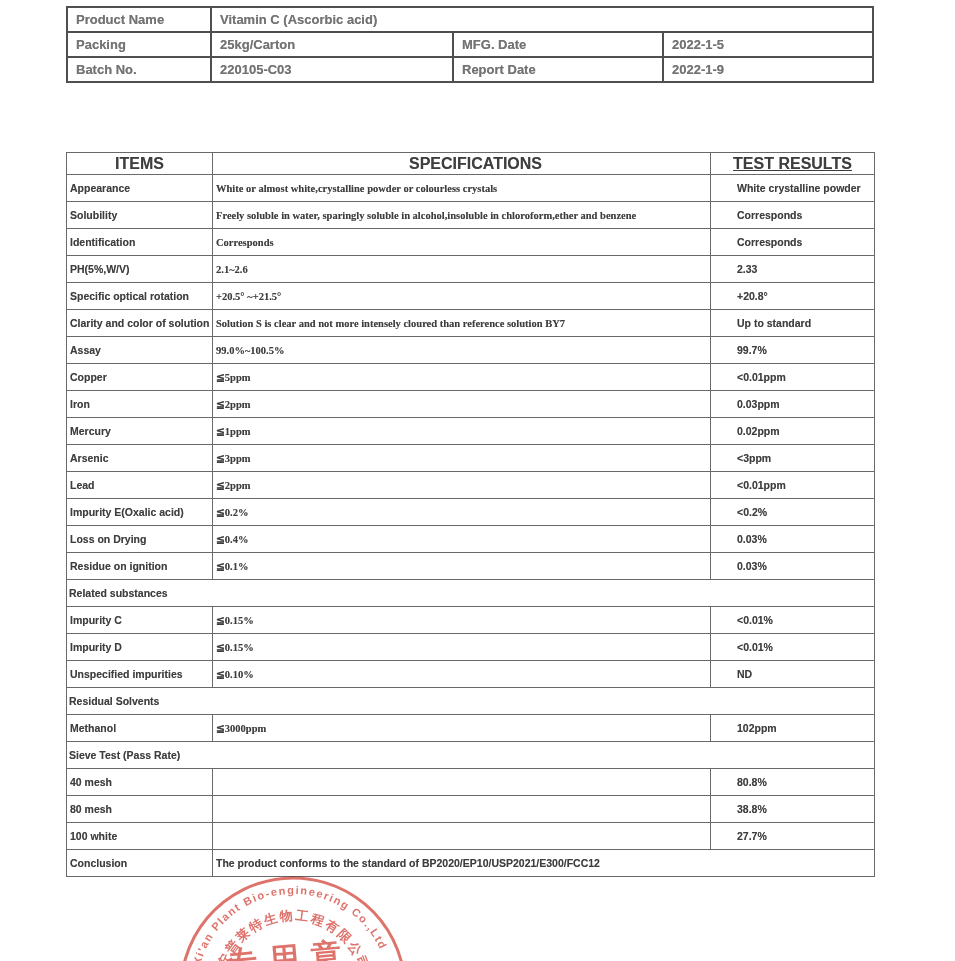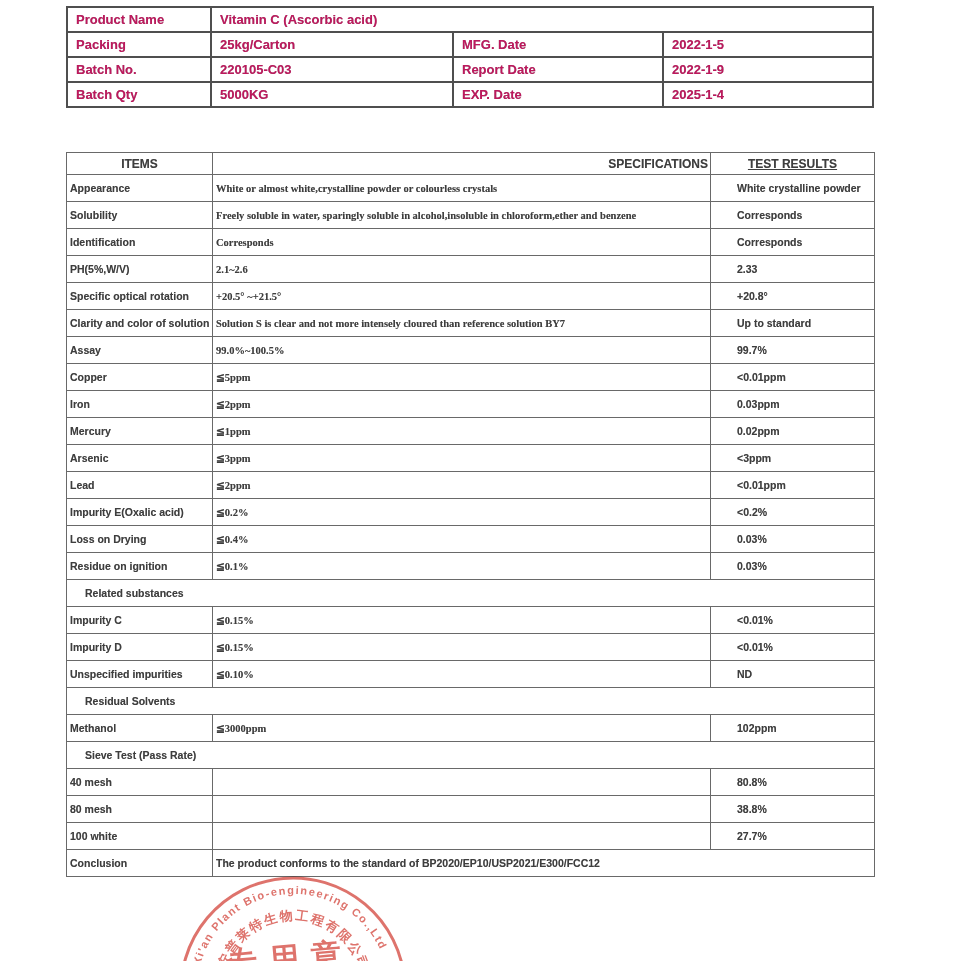--- a/index.html
+++ b/index.html
@@ -14,51 +14,51 @@
   table.info {
     position: absolute; left: 66px; top: 6px;
     width: 806px;
     border-collapse: collapse; table-layout: fixed;
   }
   table.info td {
     border: 2px solid #4f4f4f;
     height: 23px;
     padding: 0 2px 0 8px;
     font-size: 13px; font-weight: bold;
-    color: #be185d;
+    color: #737373;
     text-shadow: 0 0 0.6px rgba(62,62,62,0.5);
     overflow: hidden; white-space: nowrap;
   }
   
   table.spec {
     position: absolute; left: 66px; top: 152px;
     width: 808px;
     border-collapse: collapse; table-layout: fixed;
   }
   table.spec th, table.spec td {
     border: 1px solid #696969;
     color: #3e3e3e;
     font-weight: bold;
     text-shadow: 0 0 0.5px rgba(62,62,62,0.45);
     overflow: hidden;
   }
   table.spec th {
-    height: 21px; font-size: 12px; padding: 0 2px;
+    height: 21px; font-size: 16px; padding: 0 2px;
   }
   table.spec th.h-items   { text-align: center; }
-  table.spec th.h-specs   { text-align: right; padding-left: 30px; }
+  table.spec th.h-specs   { text-align: center; padding-left: 30px; }
   table.spec th.h-results { text-align: center; text-decoration: underline; }
   table.spec td {
     height: 26px; font-size: 10.5px;
     padding: 0 2px 0 3px;
     white-space: nowrap;
   }
   table.spec td.spec { white-space: normal; line-height: 11px; font-family: Liberation Serif, serif; }
   table.spec td.result { padding-left: 26px; }
-  table.spec td.section { padding-left: 18px; }
+  table.spec td.section { padding-left: 2px; }
   table.spec td.conclusion-spec { padding-left: 3px; margin-top: 22px; }
   
   svg.stamp {
     position: absolute; left: 168px; top: 876px;
     pointer-events: none;
     mix-blend-mode: multiply;
     opacity: 0.85;
     filter: blur(0.7px);
   }
 </style>
@@ -81,26 +81,20 @@
         <td class="lbl">Packing</td>
         <td class="val">25kg/Carton</td>
         <td class="lbl">MFG. Date</td>
         <td class="val">2022-1-5</td>
       </tr>
       <tr>
         <td class="lbl">Batch No.</td>
         <td class="val">220105-C03</td>
         <td class="lbl">Report Date</td>
         <td class="val">2022-1-9</td>
-      </tr>
-      <tr>
-        <td class="lbl">Batch Qty</td>
-        <td class="val">5000KG</td>
-        <td class="lbl">EXP. Date</td>
-        <td class="val">2025-1-4</td>
       </tr>
     </tbody>
 </table>
 
 <table class="spec">
   <colgroup>
     <col style="width:146px">
       <col style="width:498px">
       <col style="width:164px">
   </colgroup>

